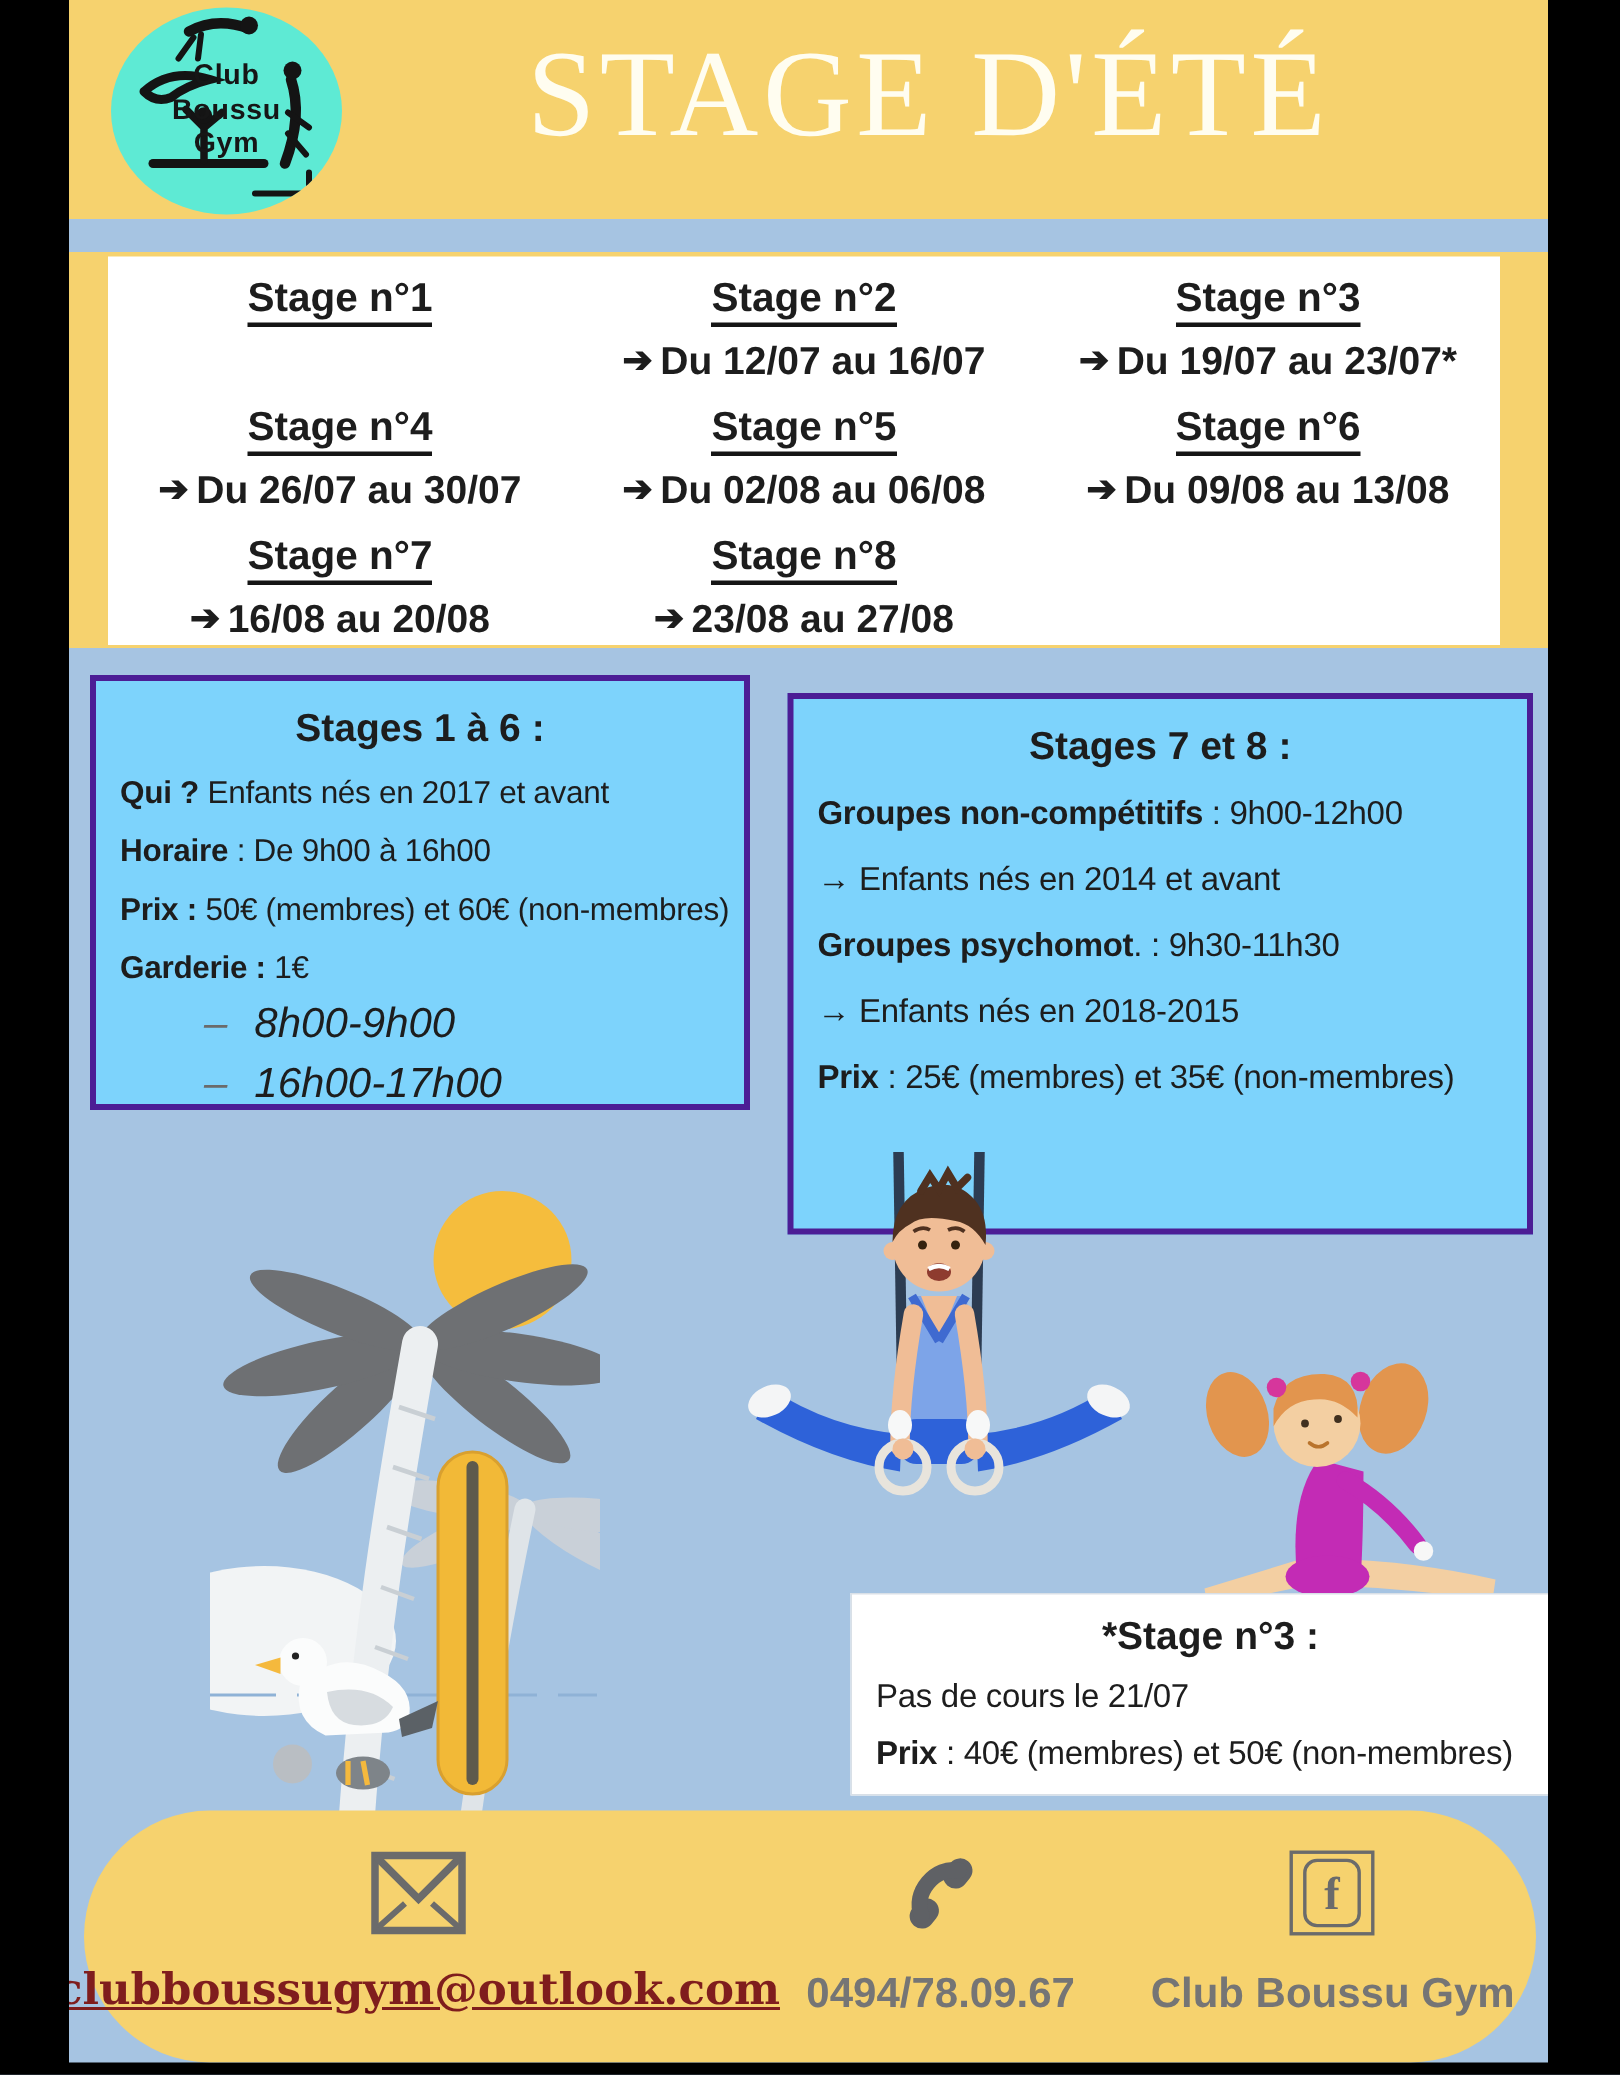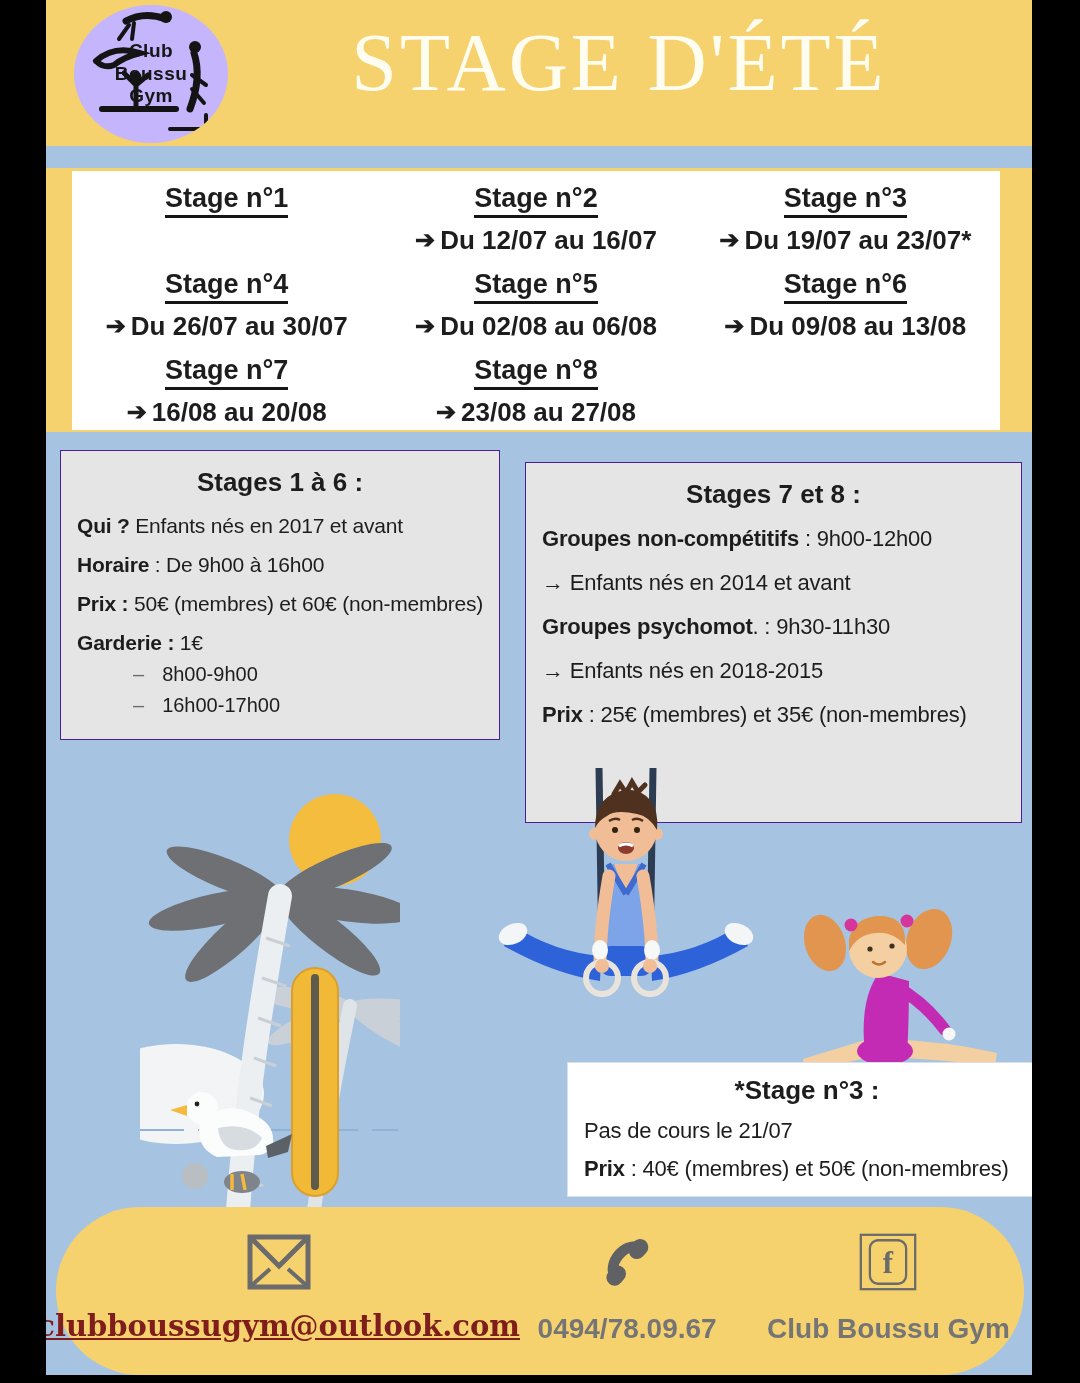--- a/index.html
+++ b/index.html
@@ -2,48 +2,48 @@
 <html><head>
 <meta charset="utf-8">
 <style>
   html,body{margin:0;padding:0;background:#000;}
   .canvas{position:relative;width:1080px;height:1383px;background:#000;overflow:hidden;
           font-family:"Liberation Sans",sans-serif;color:#1d1d1d;}
   .flyer{position:absolute;left:46px;top:0;width:986px;height:1375px;background:#A6C4E2;overflow:hidden;}
 
   
   .header{position:absolute;left:0;top:0;width:100%;height:146px;background:#F6D26E;}
-  .logo{position:absolute;left:28px;top:5px;width:154px;height:138px;background:#c4b5fd;border-radius:50%;
+  .logo{position:absolute;left:28px;top:5px;width:154px;height:138px;background:#5eead4;border-radius:50%;
         display:flex;align-items:center;justify-content:center;overflow:hidden;}
   .logo svg{position:absolute;left:0;top:0;}
   .logo-text{position:relative;text-align:center;font-weight:bold;font-size:19px;line-height:1.2;color:#161616;
              letter-spacing:.5px;}
   .title{position:absolute;left:230px;right:70px;top:16px;text-align:center;margin:0;
          font-family:"Liberation Serif",serif;font-weight:400;font-size:82px;letter-spacing:3px;color:#FFFDF0;}
 
   
   .band{position:absolute;left:0;top:168px;width:100%;height:264px;background:#F6D26E;}
   .stage-box{position:absolute;left:26px;top:3px;width:928px;height:259px;background:#fff;
              display:grid;grid-template-columns:1fr 1fr 1fr;grid-template-rows:86px 86px 86px;align-items:start;
              padding-top:4px;box-sizing:border-box;}
   .stage-cell{text-align:center;padding-top:8px;}
   .stage-label{display:inline-block;font-weight:bold;font-size:27px;border-bottom:3px solid #151515;
                padding-bottom:1px;margin-bottom:7px;}
   .stage-date{font-size:26px;font-weight:600;white-space:nowrap;}
   .arrow{font-size:24px;margin-right:5px;position:relative;top:-1px;}
 
   
-  .info-box{position:absolute;background:#e5e5e5;border:1px solid #4c1d95;box-sizing:border-box;padding:12px 16px;}
+  .info-box{position:absolute;background:#7dd3fc;border:4px solid #4c1d95;box-sizing:border-box;padding:12px 16px;}
   .box16{left:14px;top:450px;width:440px;height:290px;}
   .box78{left:479px;top:462px;width:497px;height:361px;}
   .box-title{text-align:center;font-weight:bold;font-size:26px;margin:4px 0 16px 0;}
   .row{margin:0 0 15px 0;font-size:21px;letter-spacing:-.2px;white-space:nowrap;}
   .box78 .row{margin-bottom:18px;font-size:22px;}
   .row b{font-weight:bold;}
-  .bullet{margin:0 0 8px 56px;font-size:20px;}
+  .bullet{margin:0 0 8px 56px;font-size:28px;font-style:italic;}
   .bullet .dash{color:#6b6b6b;margin-right:18px;}
 
   
   .note-box{position:absolute;left:521px;top:1062px;width:480px;height:135px;background:#fff;
             border:1px solid #d9e0e7;box-sizing:border-box;padding:10px 16px;}
   .note-box .box-title{margin:2px 0 12px 0;}
   .note-box .row{font-size:22px;margin-bottom:12px;}
 
   
   .illu{position:absolute;}

